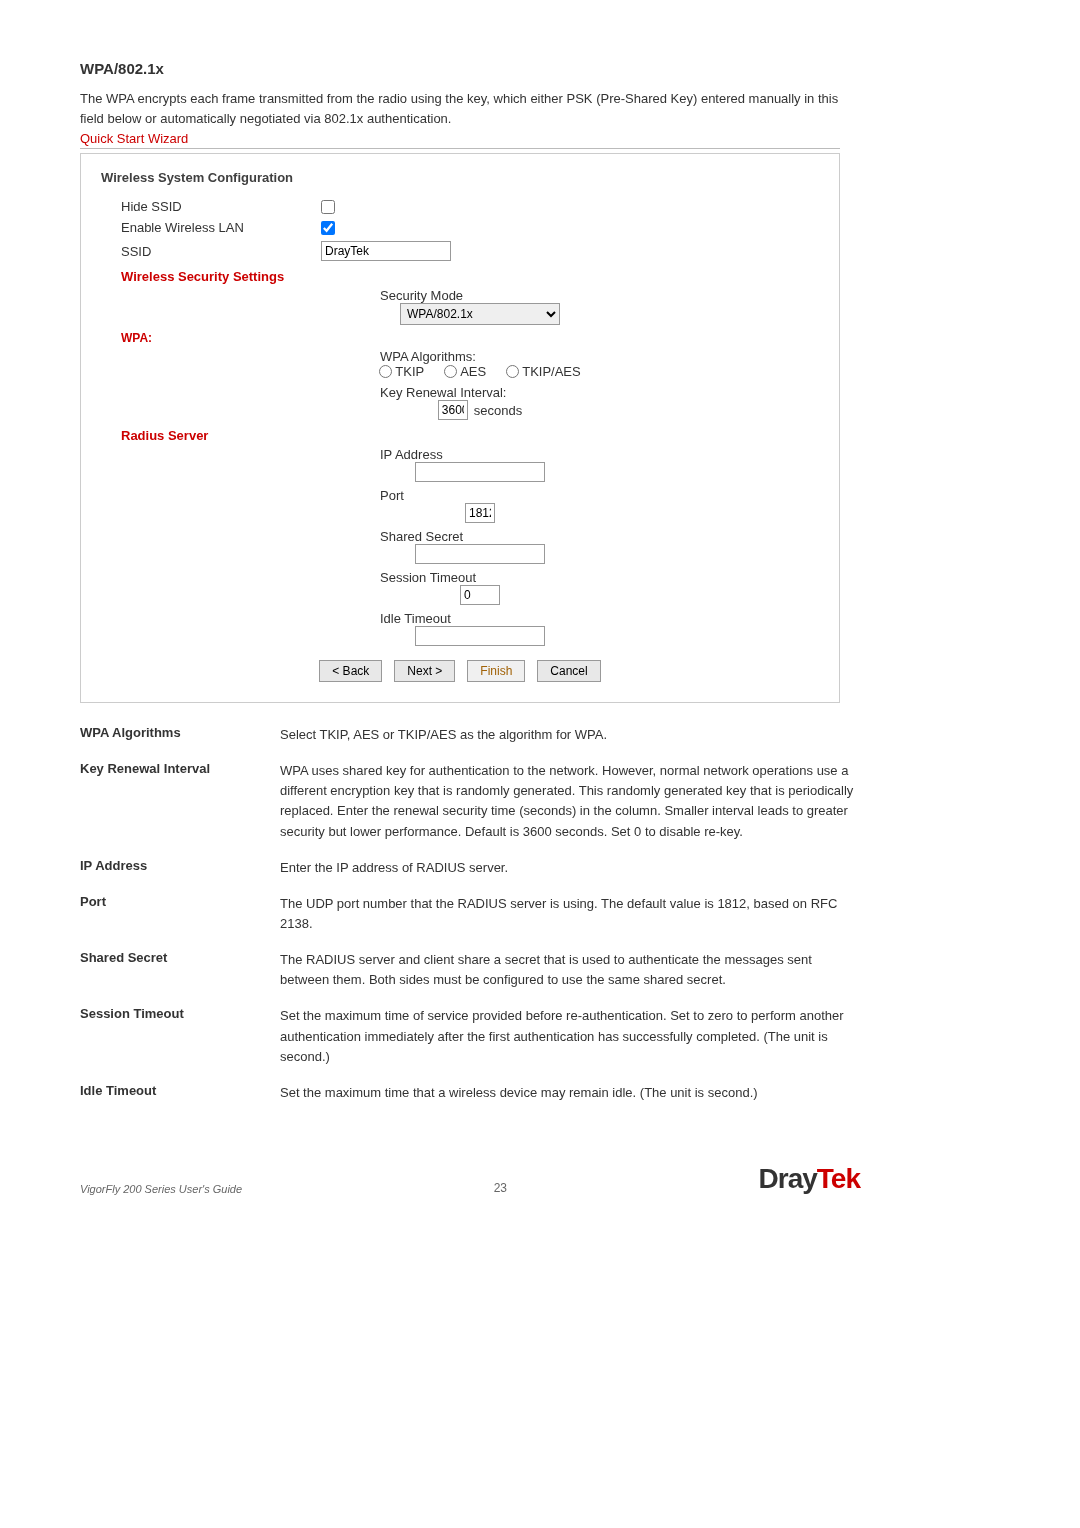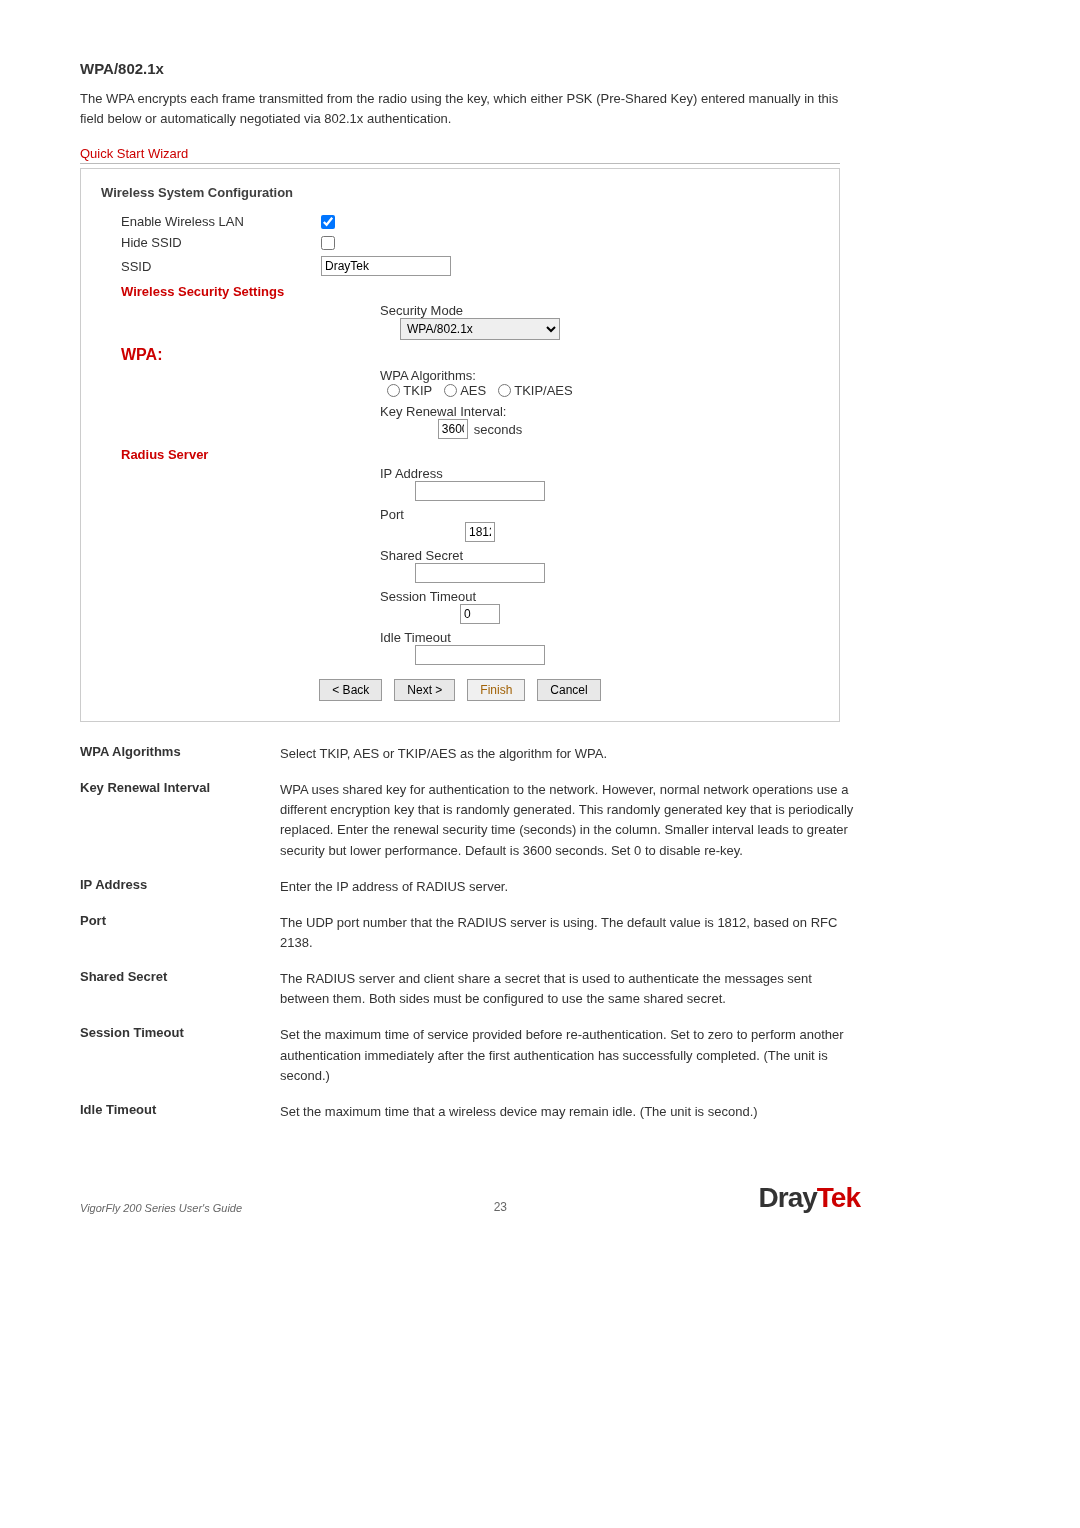--- a/index.html
+++ b/index.html
@@ -13,21 +13,21 @@
       padding: 60px 80px 60px 80px;
     }
     h1.page-title {
       font-size: 15px;
       font-weight: bold;
       margin-bottom: 12px;
     }
     .intro-text {
       font-size: 13px;
       line-height: 1.5;
-      margin-bottom: 18px;
+      margin-bottom: 3px;
       max-width: 780px;
     }
     .quick-start-link {
       color: #cc0000;
       font-size: 13px;
       text-decoration: none;
       display: inline-block;
       margin-bottom: 0;
     }
     .wizard-divider {
@@ -80,21 +80,21 @@
       display: flex;
       align-items: center;
     }
     input[type="checkbox"] {
       width: 14px;
       height: 14px;
     }
     .radio-group {
       display: flex;
       align-items: center;
-      gap: 12px;
+      gap: 20px;
     }
     .radio-option {
       display: flex;
       align-items: center;
       gap: 3px;
       font-size: 13px;
     }
     .key-renewal-row {
       display: flex;
       align-items: center;
@@ -164,21 +164,21 @@
       font-weight: bold;
       color: #cc0000;
       letter-spacing: -1px;
     }
     .footer-brand span {
       color: #333;
     }
     .wpa-label {
       font-weight: bold;
       color: #cc0000;
-      font-size: 16px;
+      font-size: 12px;
       padding-left: 20px;
       margin-top: 6px;
       margin-bottom: 4px;
     }
     .radius-label {
       font-weight: bold;
       color: #cc0000;
       font-size: 13px;
       padding-left: 20px;
       margin-top: 8px;
@@ -208,32 +208,32 @@
 
 <p class="intro-text">The WPA encrypts each frame transmitted from the radio using the key, which either PSK (Pre-Shared Key) entered manually in this field below or automatically negotiated via 802.1x authentication.</p>
 
 
 <a class="quick-start-link" href="#">Quick Start Wizard</a>
 <hr class="wizard-divider">
 
 
 <div class="config-box">
   <div class="config-title">Wireless System Configuration</div>
+
+  <div class="form-row">
+    <span class="form-label">Hide SSID</span>
+    <div class="checkbox-wrap">
+      <input type="checkbox" style="">
+    </div>
+  </div>
 
   <div class="form-row">
     <span class="form-label">Enable Wireless LAN</span>
     <div class="checkbox-wrap">
       <input type="checkbox" checked="" style="">
-    </div>
-  </div>
-
-  <div class="form-row">
-    <span class="form-label">Hide SSID</span>
-    <div class="checkbox-wrap">
-      <input type="checkbox" style="">
     </div>
   </div>
 
   <div class="form-row">
     <span class="form-label">SSID</span>
     <input type="text" class="ssid-input" value="DrayTek" style="">
   </div>
 
   <div class="wireless-sec-settings">Wireless Security Settings</div>
 

